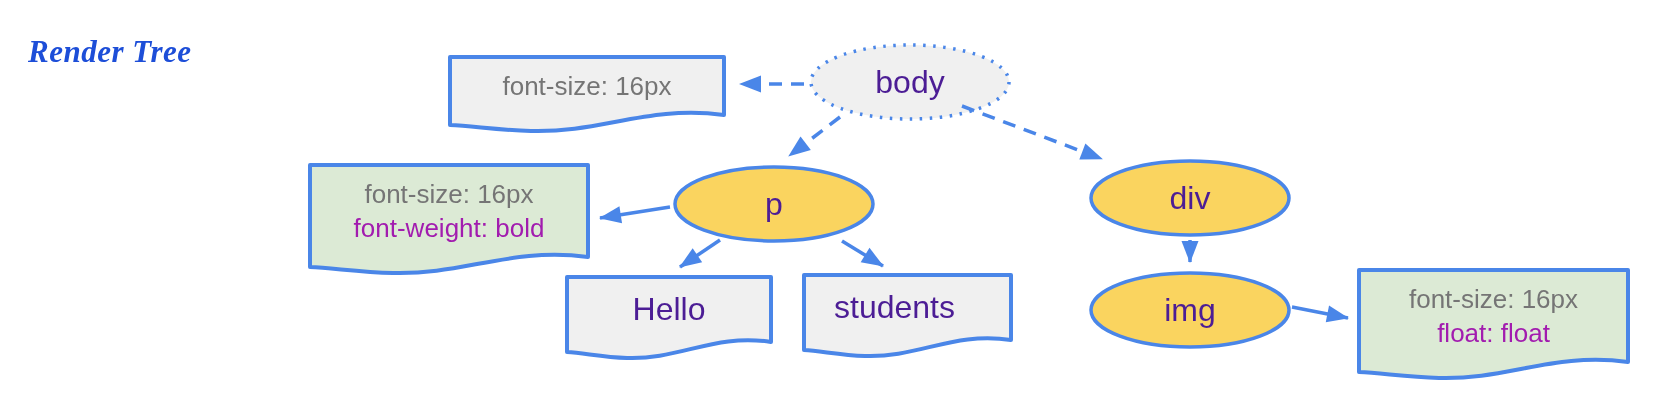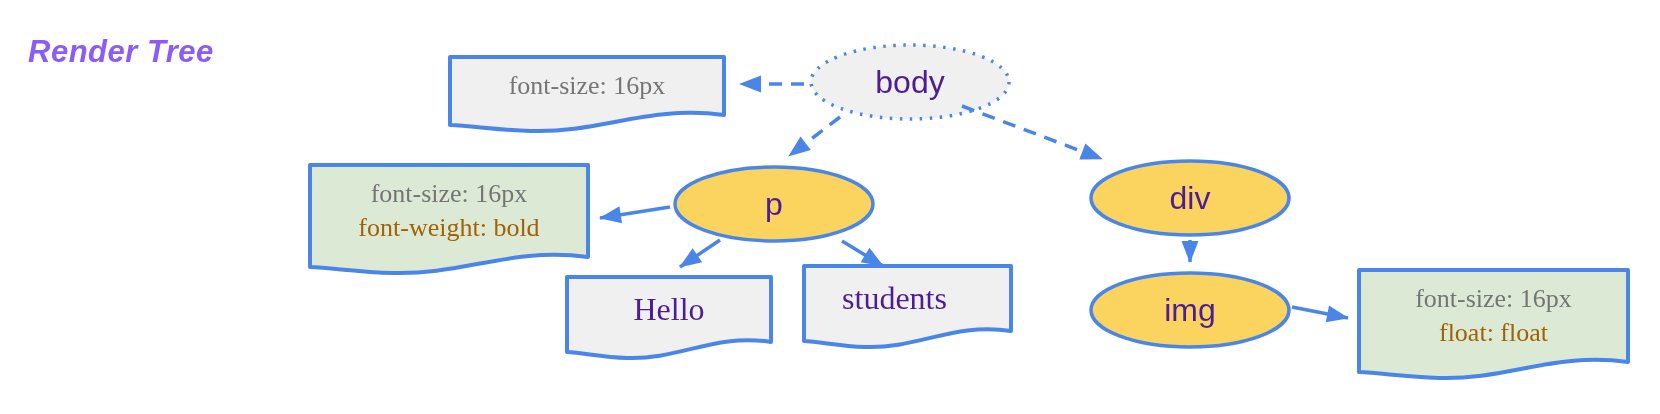--- a/index.html
+++ b/index.html
@@ -10,41 +10,42 @@
     background:#ffffff;
     font-family:"Liberation Sans", sans-serif;
     overflow:hidden;
   }
   .title{
     position:absolute;
     left:28px; top:34px;
     font-size:31px;
     font-weight:bold;
     font-style:italic;
-    color:#8b5cf6;
+    color:#1d4ed8;
     letter-spacing:0.5px;
+    font-family:Liberation Serif, serif;
   }
   .shape{position:absolute;}
   .shape svg{position:absolute;left:0;top:0;overflow:visible;display:block;}
   .shape .label-wrap{
     position:relative;
     width:100%;height:100%;
     display:flex;flex-direction:column;
     align-items:center;justify-content:center;
     text-align:center;
   }
   .node-label{
     font-size:32px;
     color:#4c1d95;
   }
-  .doc .label-wrap{padding-bottom:16px;box-sizing:border-box;font-family:Liberation Serif, serif;}
+  .doc .label-wrap{padding-bottom:16px;box-sizing:border-box;}
   .doc-line{
     font-size:26px;
     line-height:34px;
-    color:#a16207;
+    color:#a21caf;
   }
   .doc-line.muted{color:#757575;}
   .edges{position:absolute;left:0;top:0;pointer-events:none;}
 </style>
 </head>
 <body>
 
 <div class="canvas">
 
   <div class="title">Render Tree</div>
@@ -97,21 +98,21 @@
 
   <div class="shape" style="left:1088px;top:158px;width:204px;height:80px;">
     <svg width="204" height="80" viewBox="0 0 204 80">
       <ellipse cx="102" cy="40" rx="99" ry="37" fill="#FAD45F" stroke="#4A86E8" stroke-width="3.5"></ellipse>
     </svg>
     <div class="label-wrap">
       <span class="node-label">div</span>
     </div>
   </div>
 
-  <div class="shape doc" style="left:802px;top:264px;width:185px;height:85px;">
+  <div class="shape doc" style="left:802px;top:273px;width:185px;height:85px;">
     <svg width="211" height="85" viewBox="0 0 211 85">
       <path d="M2,2 H209 V67 C152,58 116,85 63,83 C38,82 19,78 2,77 Z" fill="#F0F0F0" stroke="#4A86E8" stroke-width="4" stroke-linejoin="round"></path>
     </svg>
     <div class="label-wrap">
       <span class="node-label">students</span>
     </div>
   </div>
 
   <div class="shape" style="left:1088px;top:270px;width:204px;height:80px;">
     <svg width="204" height="80" viewBox="0 0 204 80">

